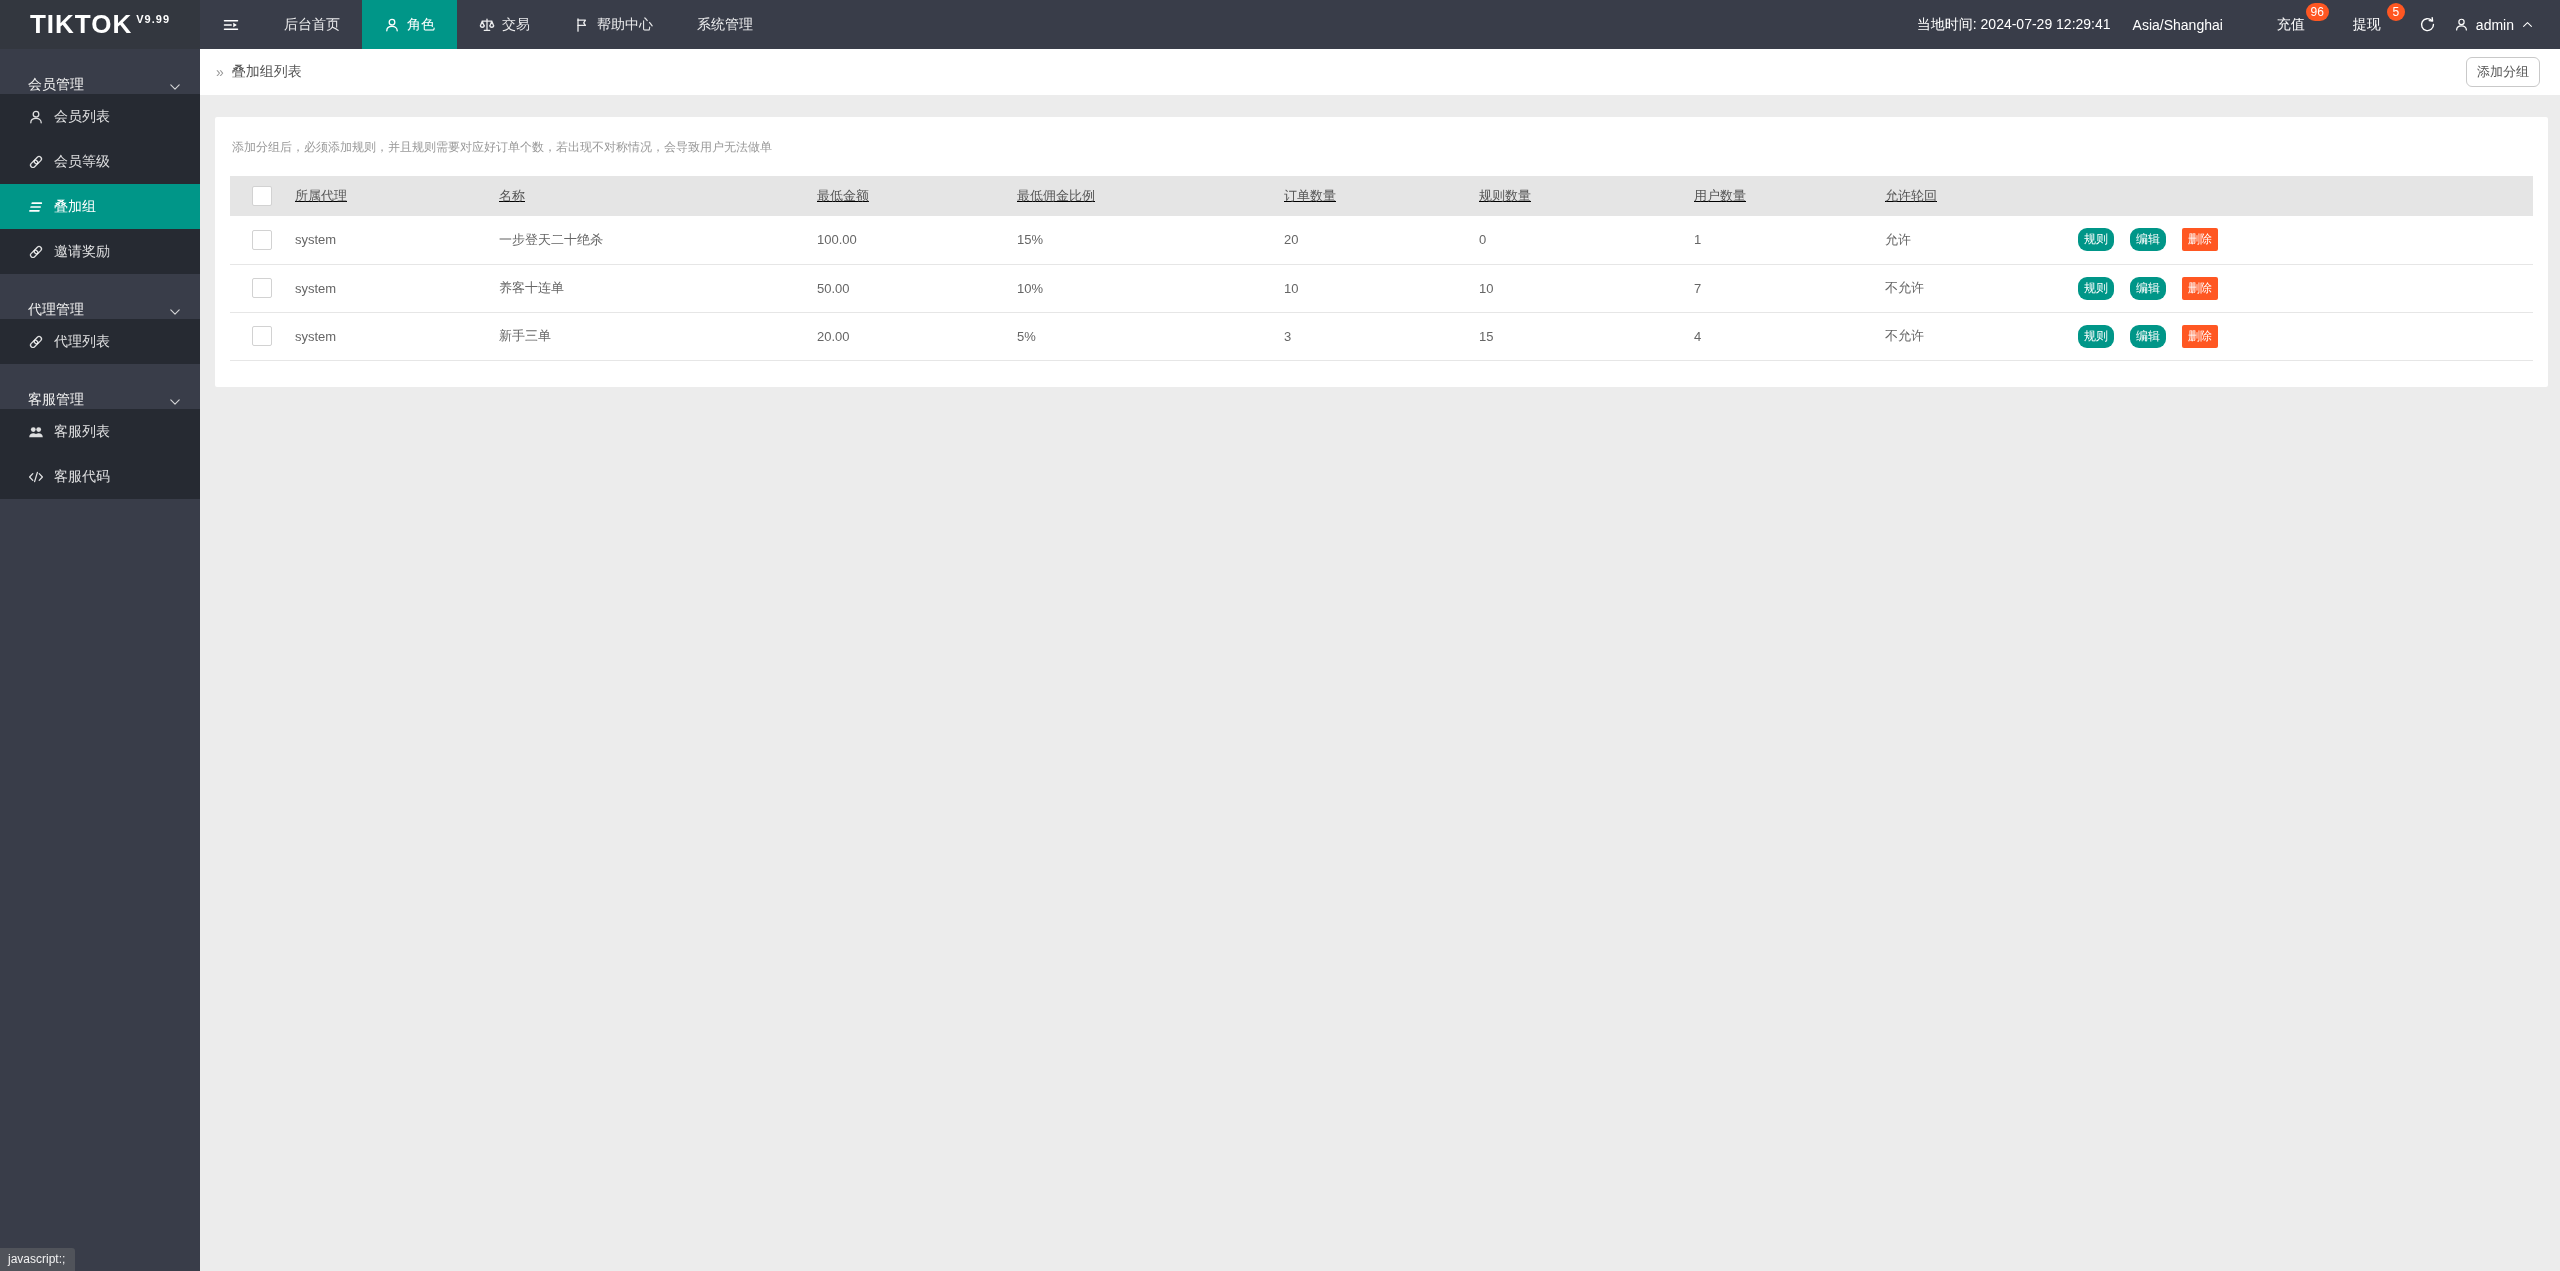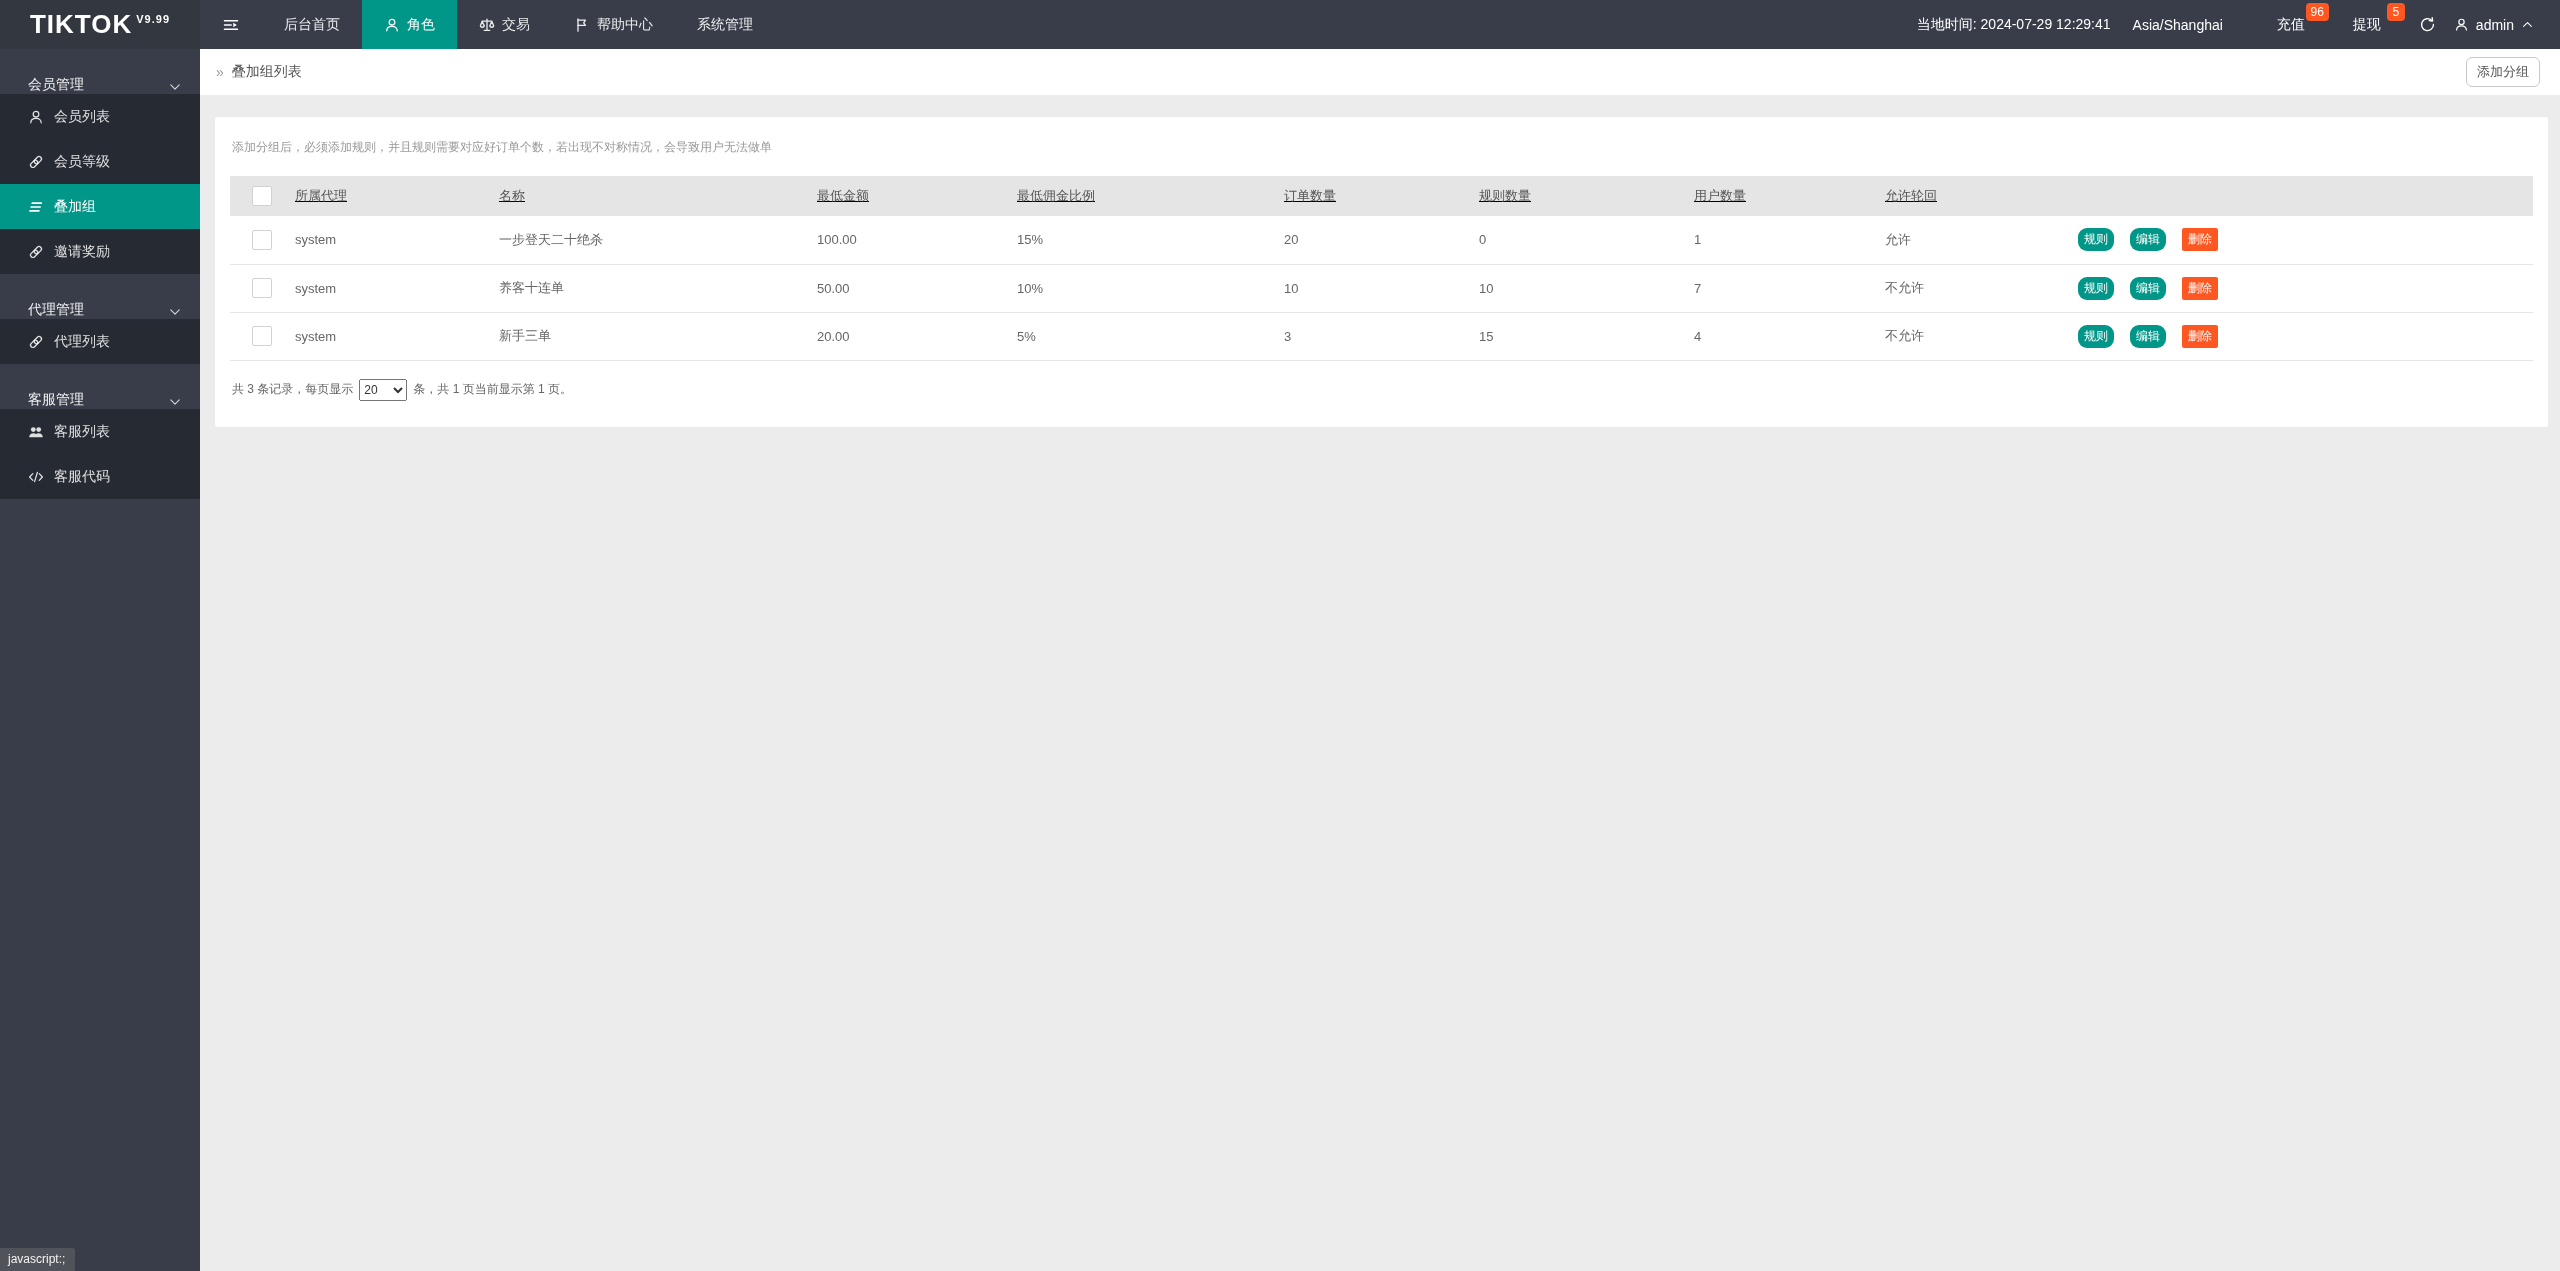--- a/index.html
+++ b/index.html
@@ -31,21 +31,21 @@
   .nav-item.active { background: #009688; color: #fff; }
   .header-right {
     margin-left: auto; display: flex; align-items: center; font-size: 14px;
     padding-right: 26px; color: #fff;
   }
   .header-right .time { margin-right: 22px; }
   .header-right .tz { margin-right: 30px; }
   .hbtn { position: relative; padding: 0 14px; margin: 16px 10px; cursor: pointer; height: 49px; display:flex; align-items:center; }
   .badge {
     position: absolute; top: 3px; right: -10px; background: #FF5722; color: #fff;
-    min-width: 18px; height: 18px; line-height: 18px; border-radius: 4px;
+    min-width: 18px; height: 18px; line-height: 18px; border-radius: 9px;
     font-size: 12px; text-align: center; padding: 0 5px;
   }
   .refresh-btn { margin: 0 18px 0 14px; display: flex; align-items: center; cursor: pointer; }
   .admin-box { display: flex; align-items: center; gap: 7px; cursor: pointer; }
   .icon { display: inline-flex; align-items: center; justify-content: center; }
   .icon svg { display: block; }
 
   
   .sidebar {
     position: absolute; top: 49px; left: 0; width: 200px; height: 1222px;
@@ -377,21 +377,16 @@
             <td>5%</td>
             <td>3</td>
             <td>15</td>
             <td>4</td>
             <td>不允许</td>
             <td><button class="btn-xs btn-teal">规则</button><button class="btn-xs btn-teal">编辑</button><button class="btn-xs btn-orange">删除</button></td>
           </tr>
         </tbody>
     </table>
 
-    <div class="pager">
-      <span>共 3 条记录，每页显示</span>
-      <select id="page-size"><option>20</option></select>
-      <span>条，共 1 页当前显示第 1 页。</span>
-    </div>
   </div>
 </div>
 
 <div class="status-bubble">javascript:;</div>
 
 </body></html>

